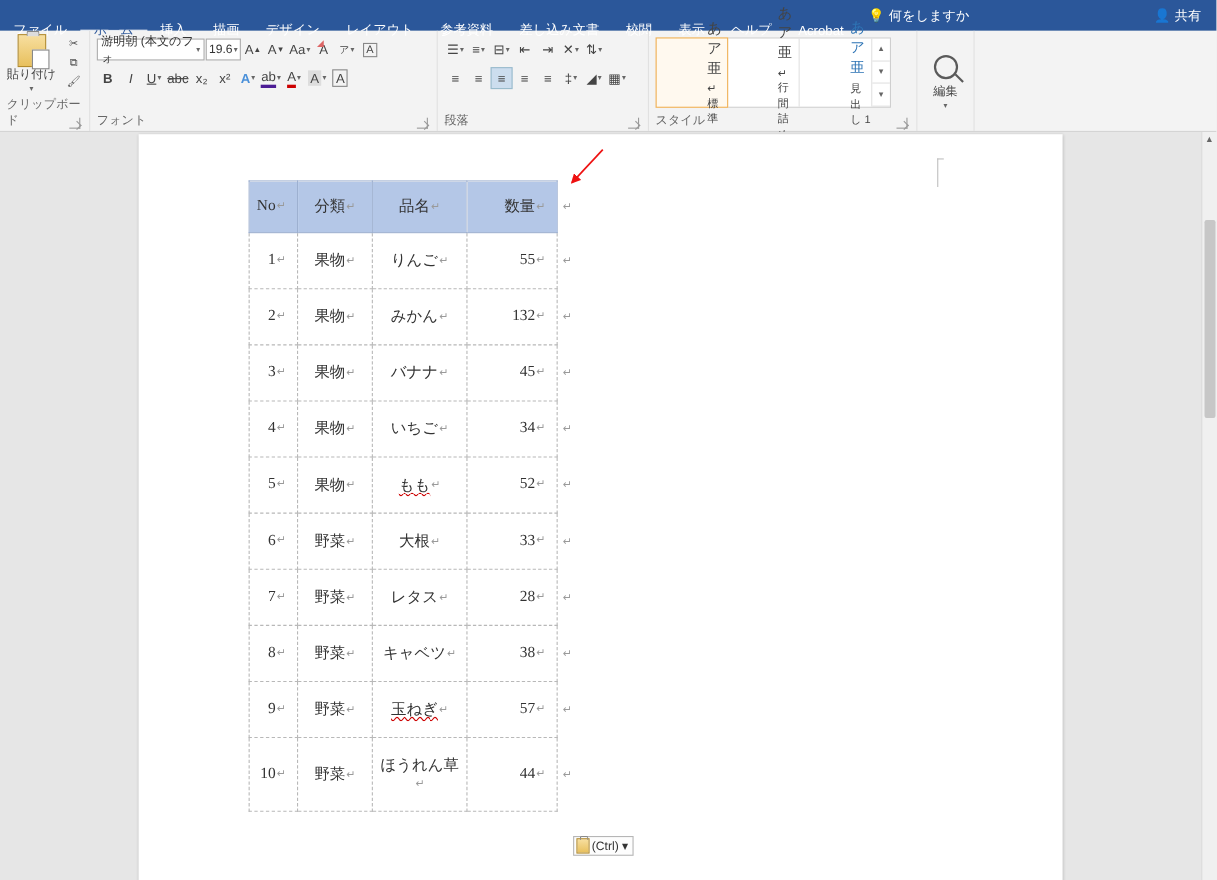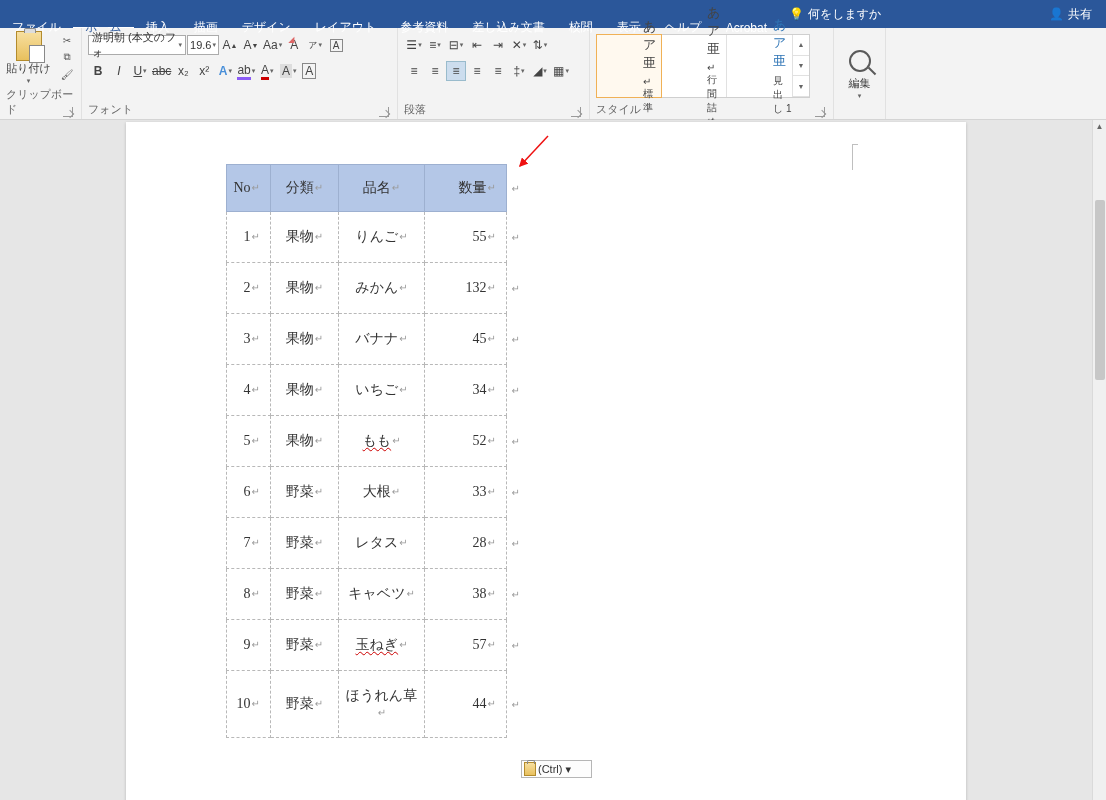--- a/index.html
+++ b/index.html
@@ -56,21 +56,21 @@
   .wtable th { background: #b4c7e7; border: 1px solid #9db0d0; font-weight: normal; padding: 14px 4px; }
   .wtable td { padding: 16px 4px; }
   .col-no { width: 44px; text-align: right; padding-right: 10px !important; }
   .col-cat { width: 68px; text-align: center; }
   .col-name { width: 86px; text-align: center; }
   .col-qty { width: 82px; text-align: right; padding-right: 10px !important; }
   .pmark::after { content: "↵"; font-size: 10px; color: #9a9a9a; position: relative; top: -1px; margin-left: 1px; }
   .rowmark { position: absolute; right: -14px; top: 50%; transform: translateY(-50%); font-size: 10px; color: #9a9a9a; }
   .sqg { text-decoration: underline wavy #c00 1px; text-underline-offset: 2px; }
 
-  .paste-tag { position: absolute; left: 395px; top: 638px; border: 1px solid #b6b6b6; background: #fdfdfd; font-size: 11px; padding: 1px 20px 1px 2px; display: flex; align-items: center; gap: 2px; cursor: pointer; color: #333; }
+  .paste-tag { position: absolute; left: 395px; top: 638px; border: 1px solid #b6b6b6; background: #fdfdfd; font-size: 11px; padding: 1px 4px 1px 2px; display: flex; align-items: center; gap: 2px; cursor: pointer; color: #333; }
   .paste-tag .clip { width: 12px; height: 14px; background: linear-gradient(#f7dfa0,#e8c05d); border: 1px solid #b38b2c; position: relative; }
   .paste-tag .clip::before { content: ""; position: absolute; top: -3px; left: 2px; width: 6px; height: 3px; border: 1px solid #888; border-bottom: none; border-radius: 2px 2px 0 0; }
 
   
   .ico-paste { width: 26px; height: 30px; background: linear-gradient(#f7dfa0,#e8c05d); border: 1px solid #b38b2c; position: relative; }
   .ico-paste::before { content: ""; position: absolute; top: -4px; left: 7px; width: 10px; height: 4px; border: 1px solid #888; border-bottom: none; border-radius: 2px 2px 0 0; background: #ddd; }
   .ico-paste::after { content: ""; position: absolute; right: -4px; bottom: -3px; width: 14px; height: 16px; background: #fff; border: 1px solid #888; }
   .stackv { display: flex; flex-direction: column; gap: 1px; margin-left: 4px; }
   .mini { width: 16px; height: 16px; display: flex; align-items: center; justify-content: center; font-size: 10px; cursor: pointer; color: #555; }
   .ico-search { width: 22px; height: 22px; border: 2px solid #5a5a5a; border-radius: 50%; position: relative; }
@@ -157,21 +157,21 @@
           </div>
         <div class="btn-s">
             <s>abc</s>
           </div>
         <div class="btn-s">x₂</div>
         <div class="btn-s">x²</div>
         <div class="btn-s dd">
             <span style="color:#4a90d9;font-weight:bold">A</span>
           </div>
         <div class="btn-s dd">
-            <span style="border-bottom:3px solid #8b5cf6">ab</span>
+            <span style="border-bottom:3px solid #4c1d95">ab</span>
           </div>
         <div class="btn-s dd">
             <span style="border-bottom:3px solid #c00">A</span>
           </div>
         <div class="btn-s dd">
             <span style="background:#ddd;padding:0 2px">A</span>
           </div>
         <div class="btn-s">
             <span style="border:1px solid #888;padding:0 2px">A</span>
           </div>

